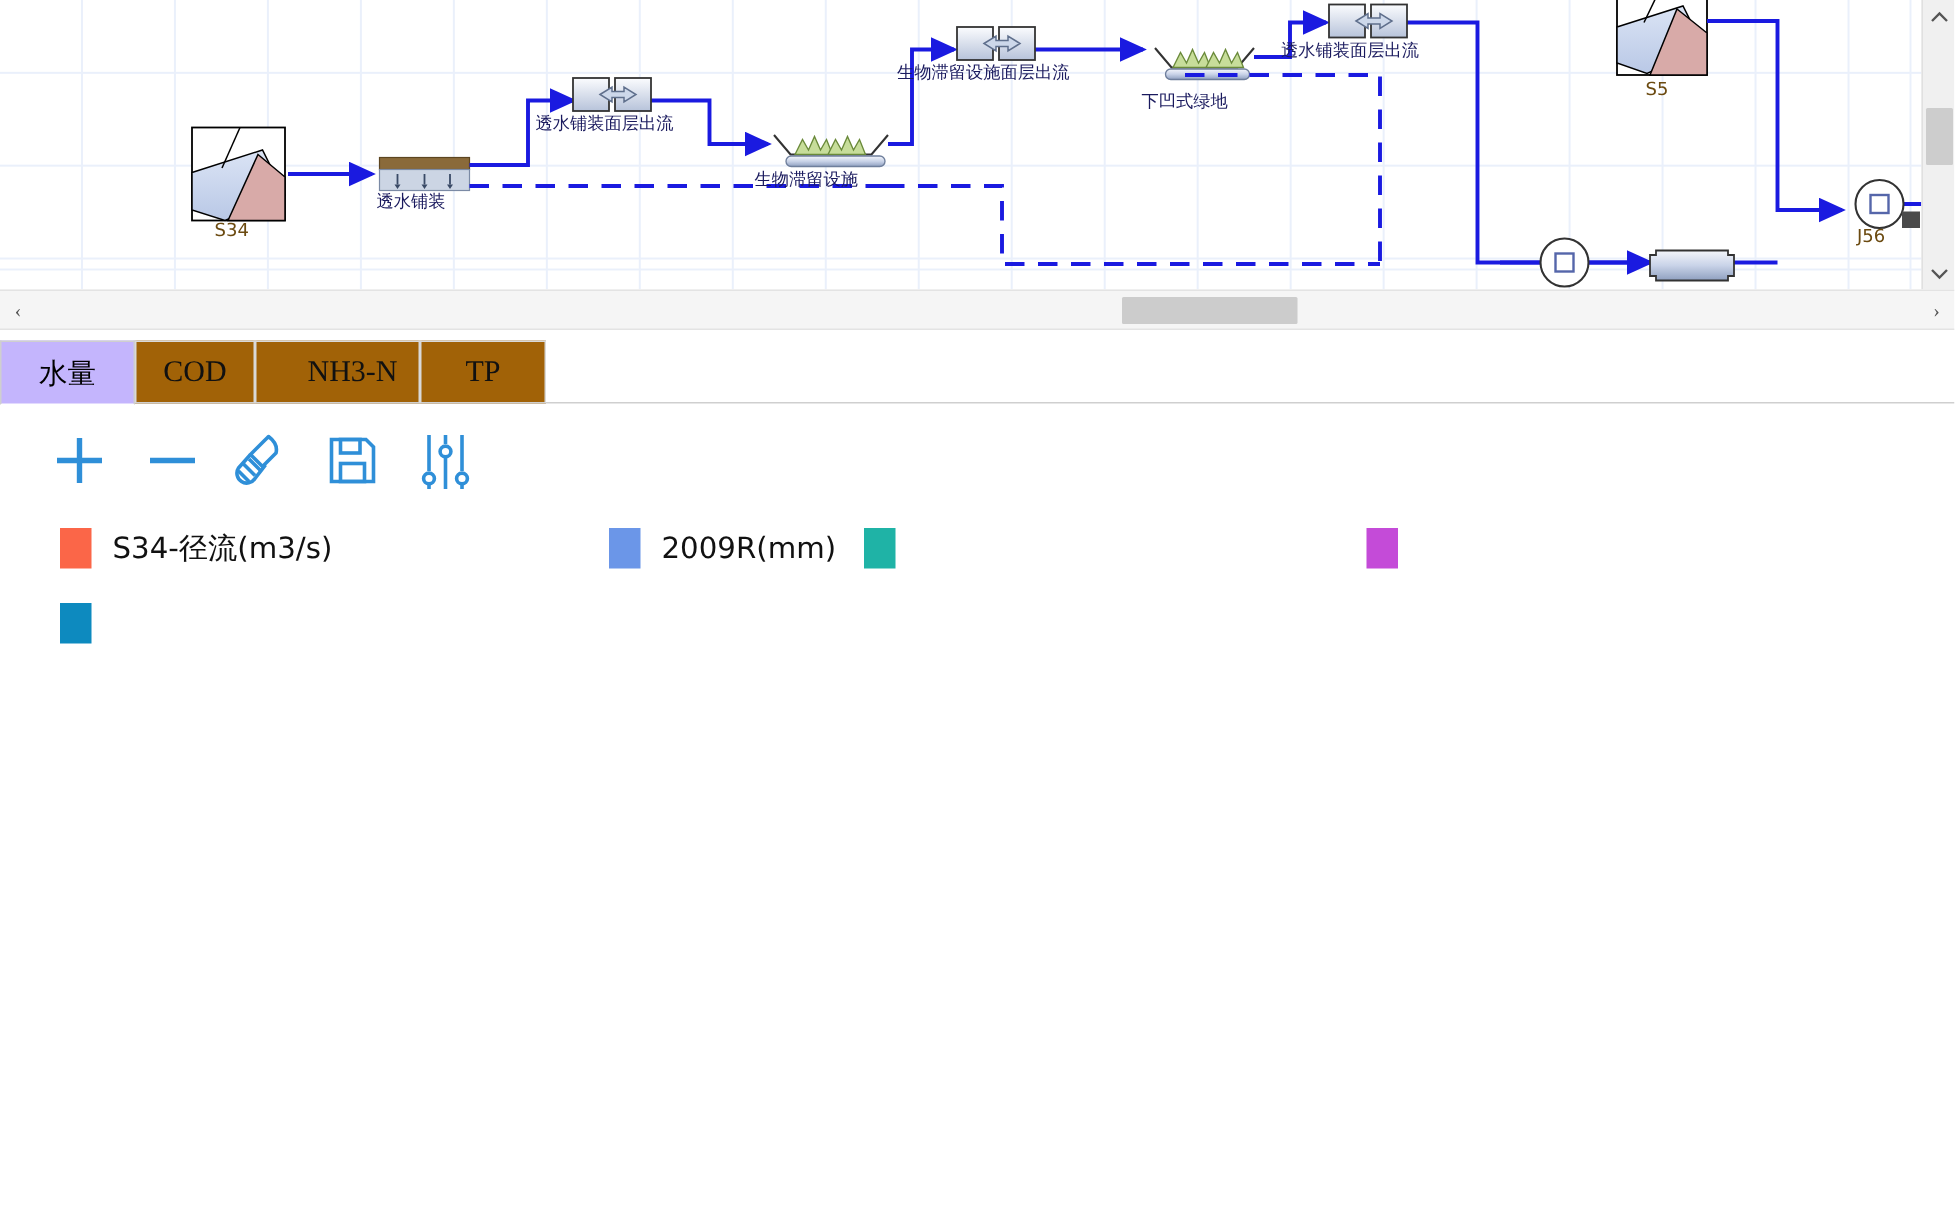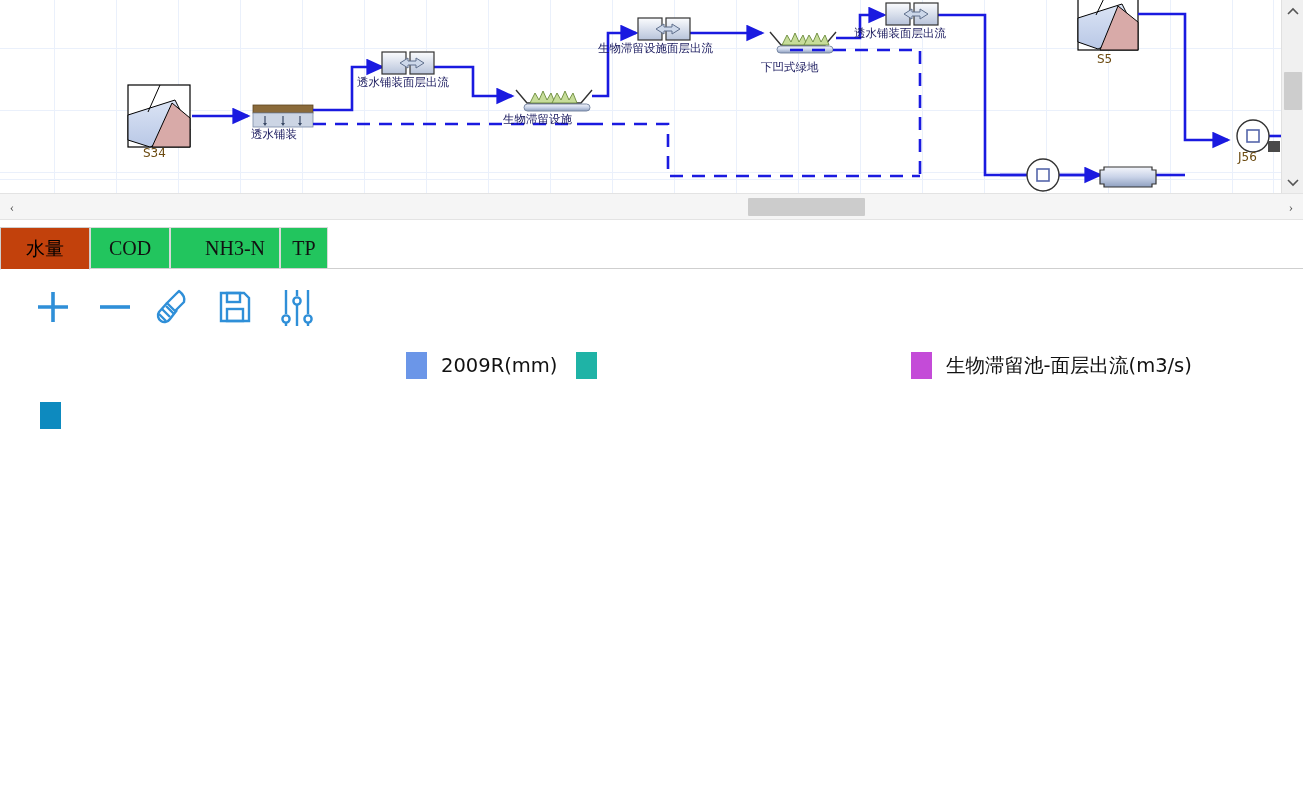--- a/index.html
+++ b/index.html
@@ -65,33 +65,33 @@
   }
 
   
   #tabbar{
     position:absolute; left:0; top:221px; width:1303px; height:48px;
     border-bottom:1px solid #cfcfcf; background:#ffffff;
   }
   .tab{
     position:absolute; top:6px; height:42px;
     display:flex; align-items:center; justify-content:center;
-    font-size:20px; color:#111; background:#22c55e;
+    font-size:20px; color:#111; background:#a16207;
     border:1px solid #d9d9d9; border-bottom:none;
     font-family:"Liberation Serif","DejaVu Serif",serif;
   }
   .tab.active{
-    background:#c2410c; border-color:#cfcfcf; color:#000;
+    background:#c4b5fd; border-color:#cfcfcf; color:#000;
     border-bottom:1px solid #ffffff; z-index:3;
   }
   .tab:not(.active){ border-bottom:1px solid #cfcfcf; }
   #tab-0{ left:0px;   width:90px;  top:6px; height:43px;}
   #tab-1{ left:90px;  width:80px; }
   #tab-2{ left:170px; width:110px;padding-left:20px; }
-  #tab-3{ left:280px; width:48px; }
+  #tab-3{ left:280px; width:84px; }
   .tab-cn{ font-family:"DejaVu Sans","Liberation Sans",sans-serif; font-size:19px; }
 
   
   #toolbar{
     position:absolute; left:0; top:278px; width:1303px; height:62px;
   }
   .tool{
     position:absolute; top:0; width:54px; height:58px;
     display:flex; align-items:center; justify-content:center;
   }
@@ -311,30 +311,33 @@
           <path d="M23,21 V42"></path>
         <path d="M34,6 V30"></path>
           <circle cx="34" cy="35" r="3.6"></circle>
           <path d="M34,39 V42"></path>
       </g>
     </svg>
   </div>
 </div>
 
 <div id="legend">
+  <div class="lg-item" style="left:40px; top:8px;">
+    <span class="lg-swatch" style="background:#fb6648"></span>
+    <span class="lg-text">S34-径流(m3/s)</span>
+  </div>
   <div class="lg-item" style="left:406px; top:8px;">
     <span class="lg-swatch" style="background:#6b96e8"></span>
     <span class="lg-text">2009R(mm)</span>
   </div>
   <div class="lg-item" style="left:576px; top:8px;">
     <span class="lg-swatch" style="background:#1fb3a6"></span>
   </div>
   <div class="lg-item" style="left:911px; top:8px;">
     <span class="lg-swatch" style="background:#c44bd8"></span>
-    <span class="lg-text">生物滞留池-面层出流(m3/s)</span>
   </div>
   <div class="lg-item" style="left:40px; top:58px;">
     <span class="lg-swatch" style="background:#0d8abf"></span>
   </div>
 </div>
 
 <div id="chart">
 
   
   

